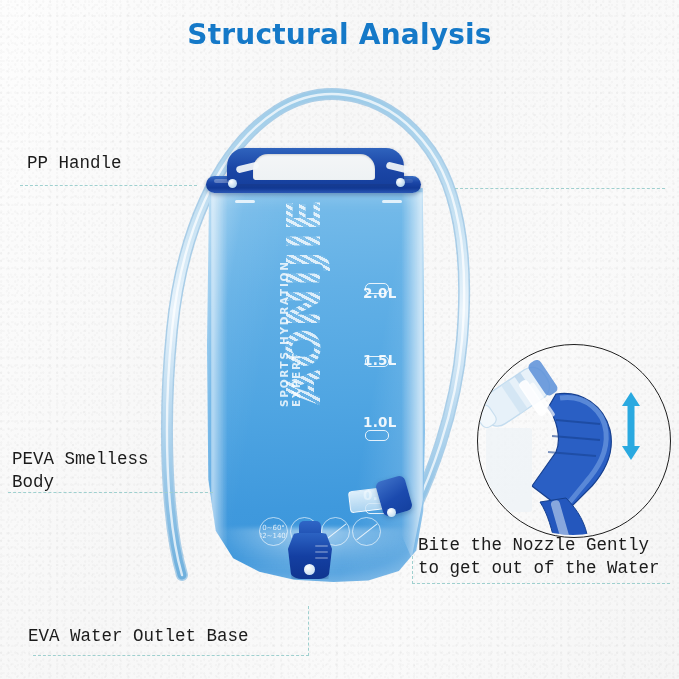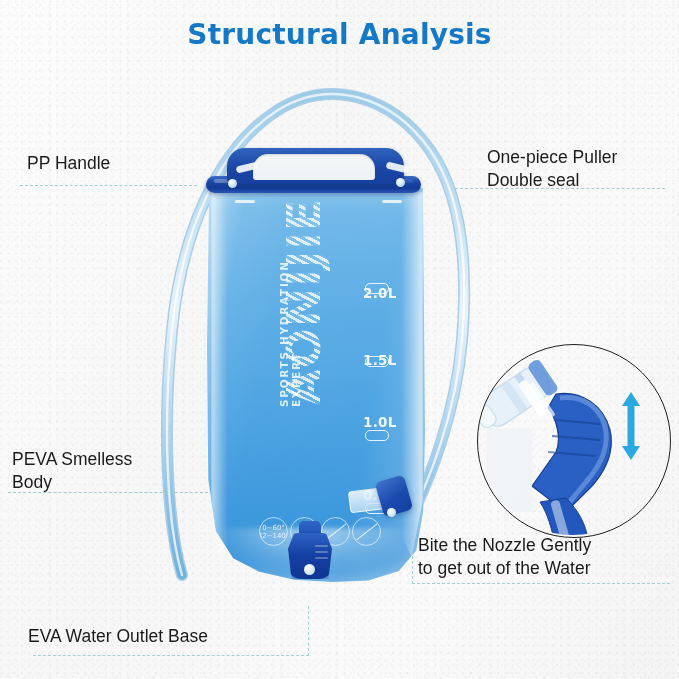--- a/index.html
+++ b/index.html
@@ -36,21 +36,21 @@
     color: #1579c8;
     font-family: "DejaVu Sans", sans-serif;
   }
 
   
   .label {
     position: absolute;
     color: #1b1b1b;
     font-size: 17.5px;
     line-height: 23px;
-    font-family: Liberation Sans, sans-serif;
+    font-family: Liberation Mono, monospace;
     white-space: pre-line;
   }
   .label-pp      { left: 27px;  top: 152px; }
   .label-puller  { left: 487px; top: 146px; }
   .label-peva    { left: 12px;  top: 448px; }
   .label-bite    { left: 418px; top: 534px; }
   .label-eva     { left: 28px;  top: 625px; }
 
   
   .dash-h {
@@ -493,21 +493,19 @@
 
   <div class="dash-h ln-pp"></div>
   <div class="dash-h ln-puller"></div>
   <div class="dash-h ln-peva"></div>
   <div class="dash-h ln-bite"></div>
   <div class="dash-v ln-bite-v"></div>
   <div class="dash-h ln-eva"></div>
   <div class="dash-v ln-eva-v"></div>
 
   <div class="label label-pp">PP Handle</div>
-  <div class="label label-puller">One-piece Puller
-Double seal</div>
   <div class="label label-peva">PEVA Smelless
 Body</div>
   <div class="label label-bite">Bite the Nozzle Gently
 to get out of the Water</div>
   <div class="label label-eva">EVA Water Outlet Base</div>
 
 </div>
 
 </body></html>

